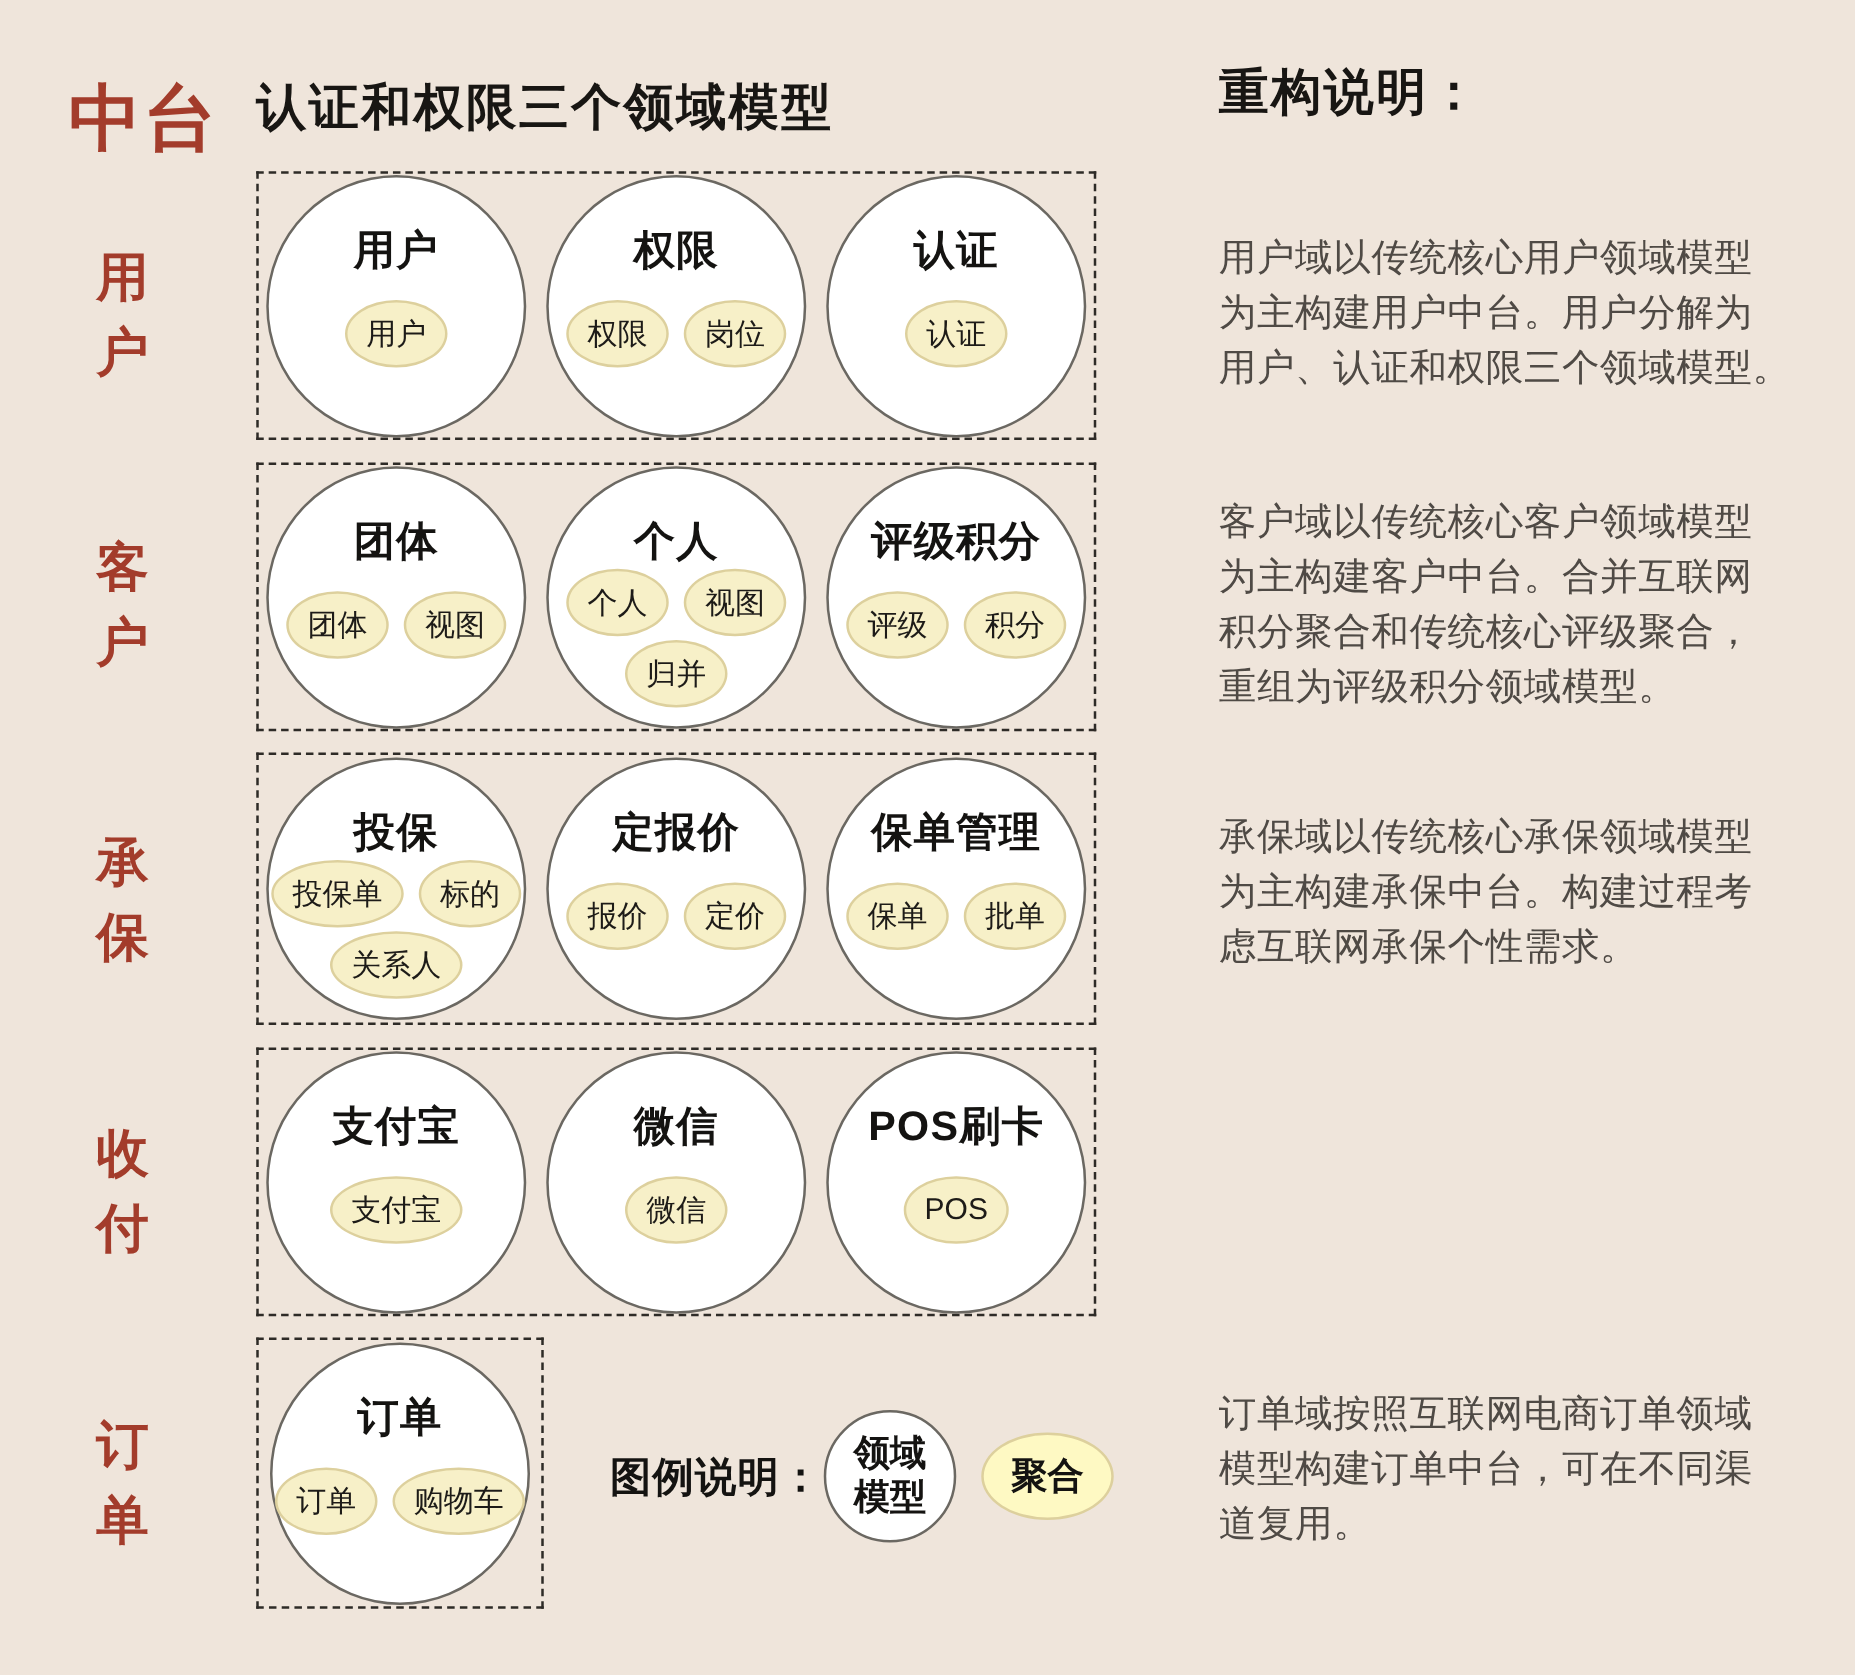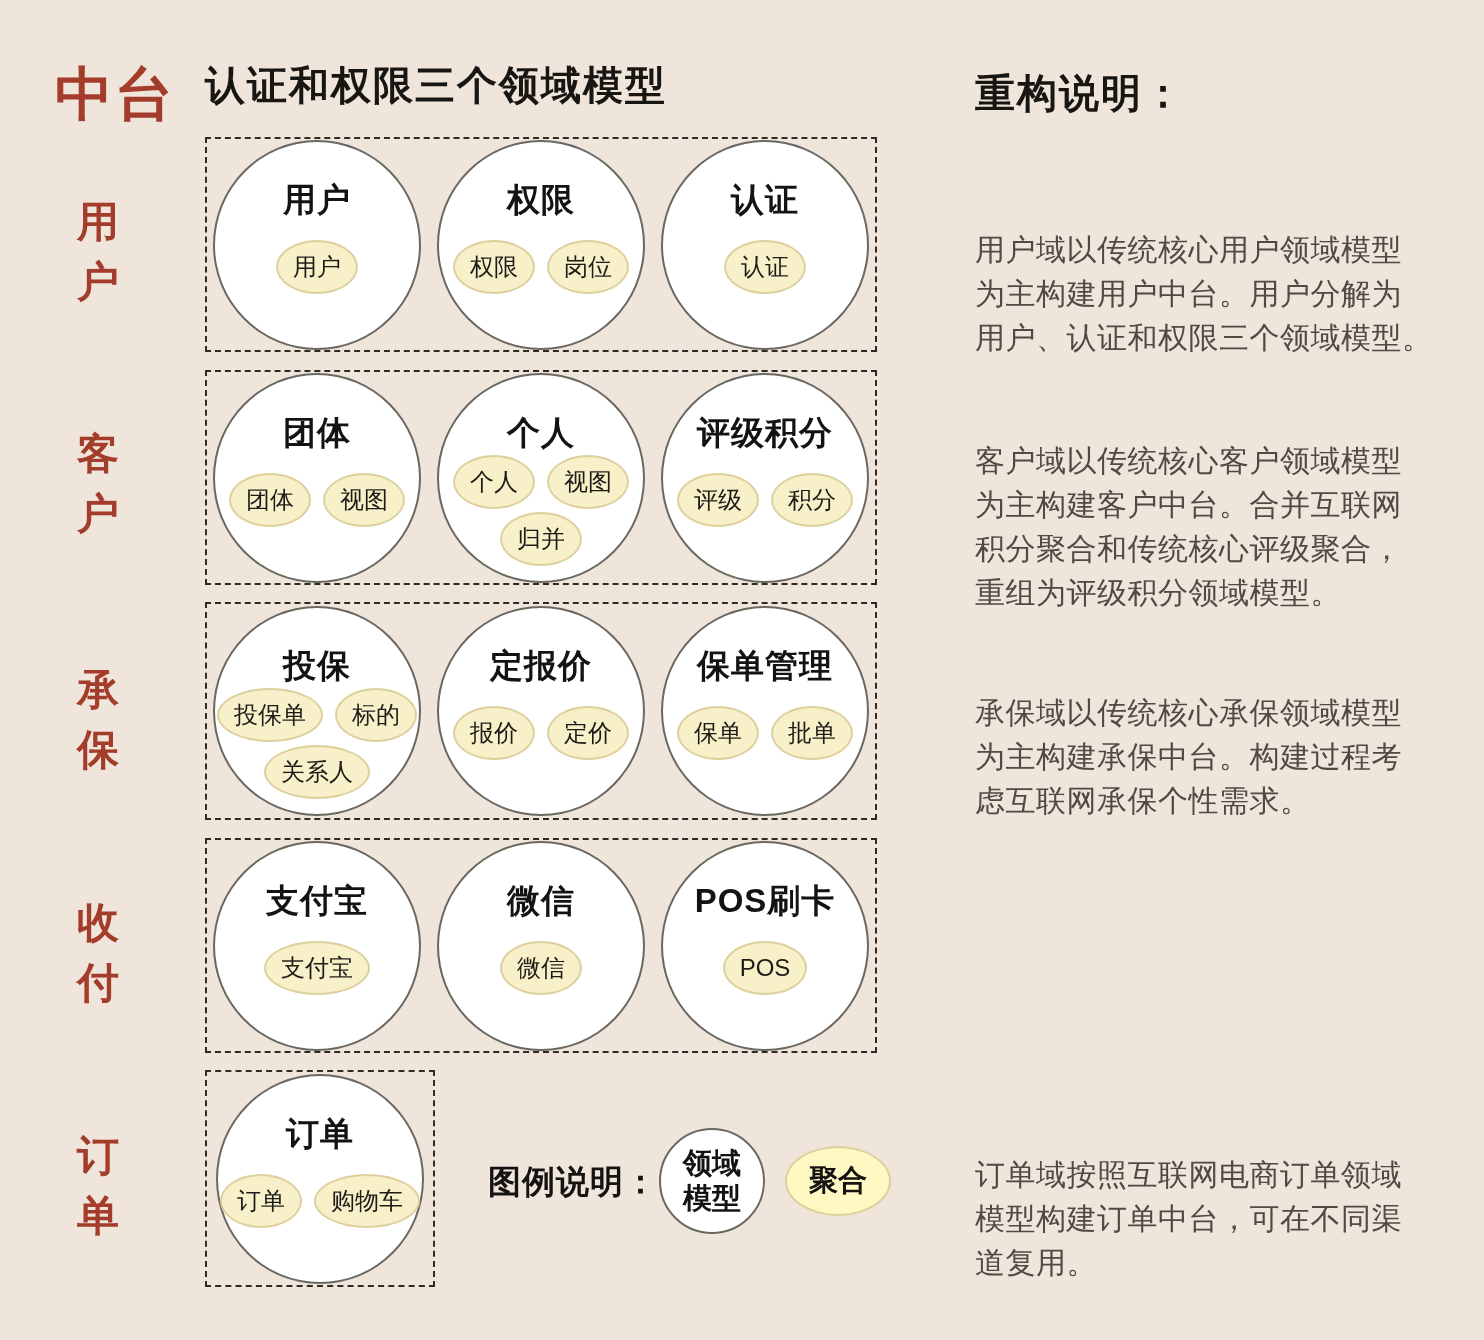--- a/index.html
+++ b/index.html
@@ -16,21 +16,21 @@
   }
   .platform-label{
     position:absolute;left:55px;top:56px;
     font-size:58px;font-weight:700;color:#a33c2b;letter-spacing:2px;
   }
   .diagram-title{
     position:absolute;left:205px;top:58px;
     font-size:40px;font-weight:700;color:#181613;letter-spacing:2px;
   }
   .notes-title{
-    position:absolute;left:975px;top:66px;
+    position:absolute;left:975px;top:46px;
     font-size:40px;font-weight:700;color:#181613;letter-spacing:2px;
   }
   .row-label{
     position:absolute;left:74px;width:48px;
     font-size:42px;font-weight:700;color:#a33c2b;
     line-height:60px;text-align:center;word-break:break-all;letter-spacing:0;
   }
   .dash-box{
     position:absolute;box-sizing:border-box;
     border:2px dashed #2e2b27;
@@ -51,21 +51,21 @@
   .aggs.two{top:80px;}
   .agg-row{display:flex;justify-content:center;gap:12px;}
   .agg{
     box-sizing:border-box;min-width:80px;height:54px;padding:0 15px;
     background:#f7f0c8;border:2px solid #ddd09d;border-radius:50%;
     display:flex;align-items:center;justify-content:center;
     font-size:24px;color:#1d1b18;white-space:nowrap;
   }
   .note{
     position:absolute;left:975px;width:460px;
-    font-size:30px;line-height:44px;color:#4f4a45;letter-spacing:0.5px;margin-top:43px;
+    font-size:30px;line-height:44px;color:#4f4a45;letter-spacing:0.5px;
   }
   .legend-label{
     position:absolute;left:488px;top:1160px;
     font-size:33px;font-weight:700;color:#141311;letter-spacing:1px;
   }
   .legend-circle{
     position:absolute;left:659px;top:1128px;width:106px;height:106px;
     box-sizing:border-box;background:#ffffff;border:2px solid #6b6862;border-radius:50%;
     display:flex;flex-direction:column;align-items:center;justify-content:center;
     font-size:29px;font-weight:700;color:#141311;line-height:35px;text-align:center;

